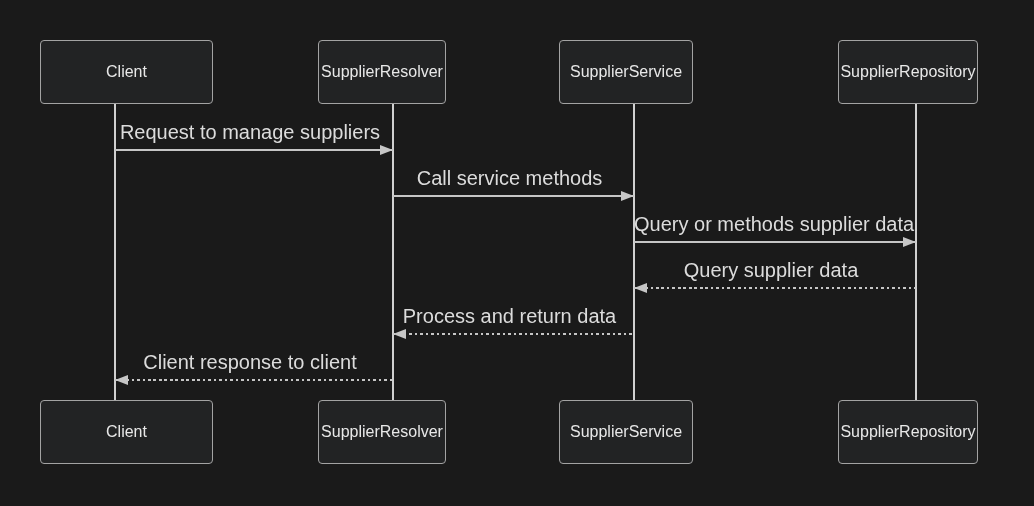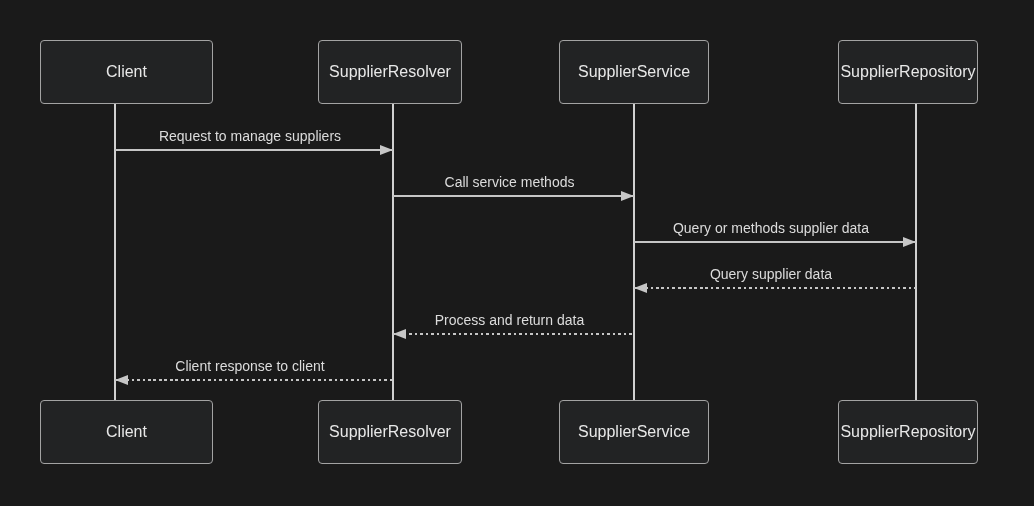--- a/index.html
+++ b/index.html
@@ -42,21 +42,21 @@
   .actor-top { top: 40px; }
   .actor-bottom { top: 400px; }
 
   .msg { position: absolute; height: 0; }
   .msg-label {
     position: absolute;
     left: 0; right: 8px;
     bottom: 6px;
     text-align: center;
     color: var(--msg-text);
-    font-size: 14px;
+    font-size: 20px;
     white-space: nowrap;
   }
   .msg-line {
     position: absolute;
     left: 0; right: 0; top: -1px;
     height: 2px;
     background: var(--line);
   }
   .msg-line.dotted {
     background: repeating-linear-gradient(
@@ -70,22 +70,22 @@
     top: -5px;
     width: 0; height: 0;
     border-top: 5px solid transparent;
     border-bottom: 5px solid transparent;
   }
   .arrowhead.right { right: 0; border-left: 13px solid var(--line); }
   .arrowhead.left  { left: 0;  border-right: 13px solid var(--line); }
 
   
   .x-client     { left: 40px;  width: 173px; }
-  .x-resolver   { left: 318px; width: 144px; }
-  .x-service    { left: 559px; width: 150px; }
+  .x-resolver   { left: 318px; width: 128px; }
+  .x-service    { left: 559px; width: 134px; }
   .x-repository { left: 838px; width: 140px; }
 
   .lf-client     { left: 114px; }
   .lf-resolver   { left: 392px; }
   .lf-service    { left: 633px; }
   .lf-repository { left: 915px; }
 
   .m1 { left: 115px; width: 278px; top: 150px; }
   .m2 { left: 393px; width: 241px; top: 196px; }
   .m3 { left: 634px; width: 282px; top: 242px; }

